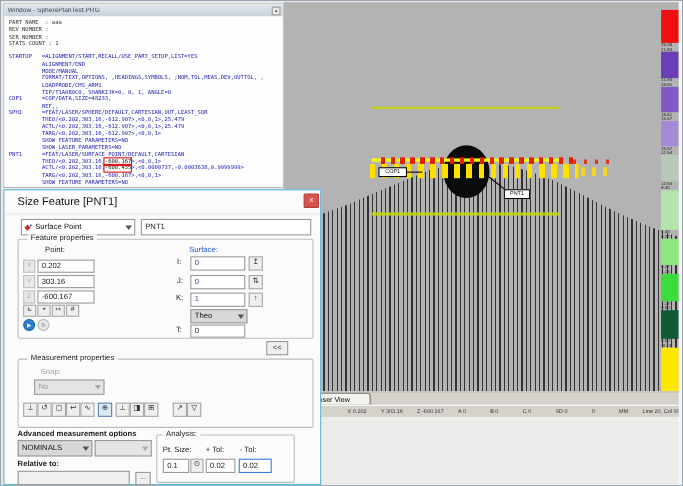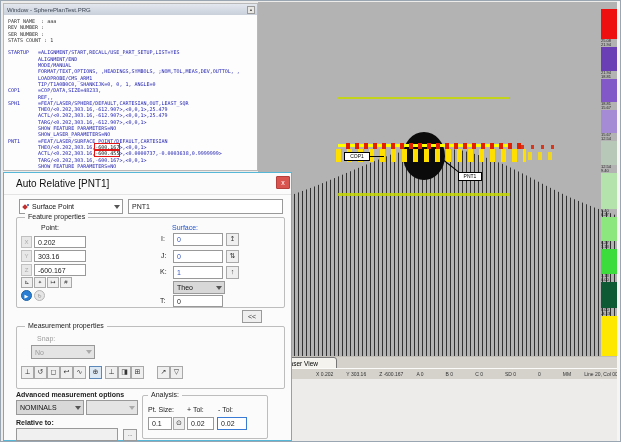--- a/index.html
+++ b/index.html
@@ -234,21 +234,21 @@
       <span>A 0</span>
       <span>B 0</span>
       <span>C 0</span>
       <span>SD 0</span>
       <span>0</span>
       <span>MM</span>
       <span>Line 20, Col 004</span>
     </div>
 
   <div id="dialog">
-    <div id="dialog-title">Auto Relative [PNT1]</div>
+    <div id="dialog-title">Size Feature [PNT1]</div>
     <div id="dialog-close">x</div>
     <div id="dialog-sep"></div>
 
     <div class="combo" style="left:15px; top:26px; width:104px; height:15px;">
       <span class="feat-icon"></span>
       <span>Surface Point</span>
       <span class="chev"></span>
     </div>
     <div class="tfield" style="left:124px; top:26px; width:155px; height:15px;">PNT1</div>
 

